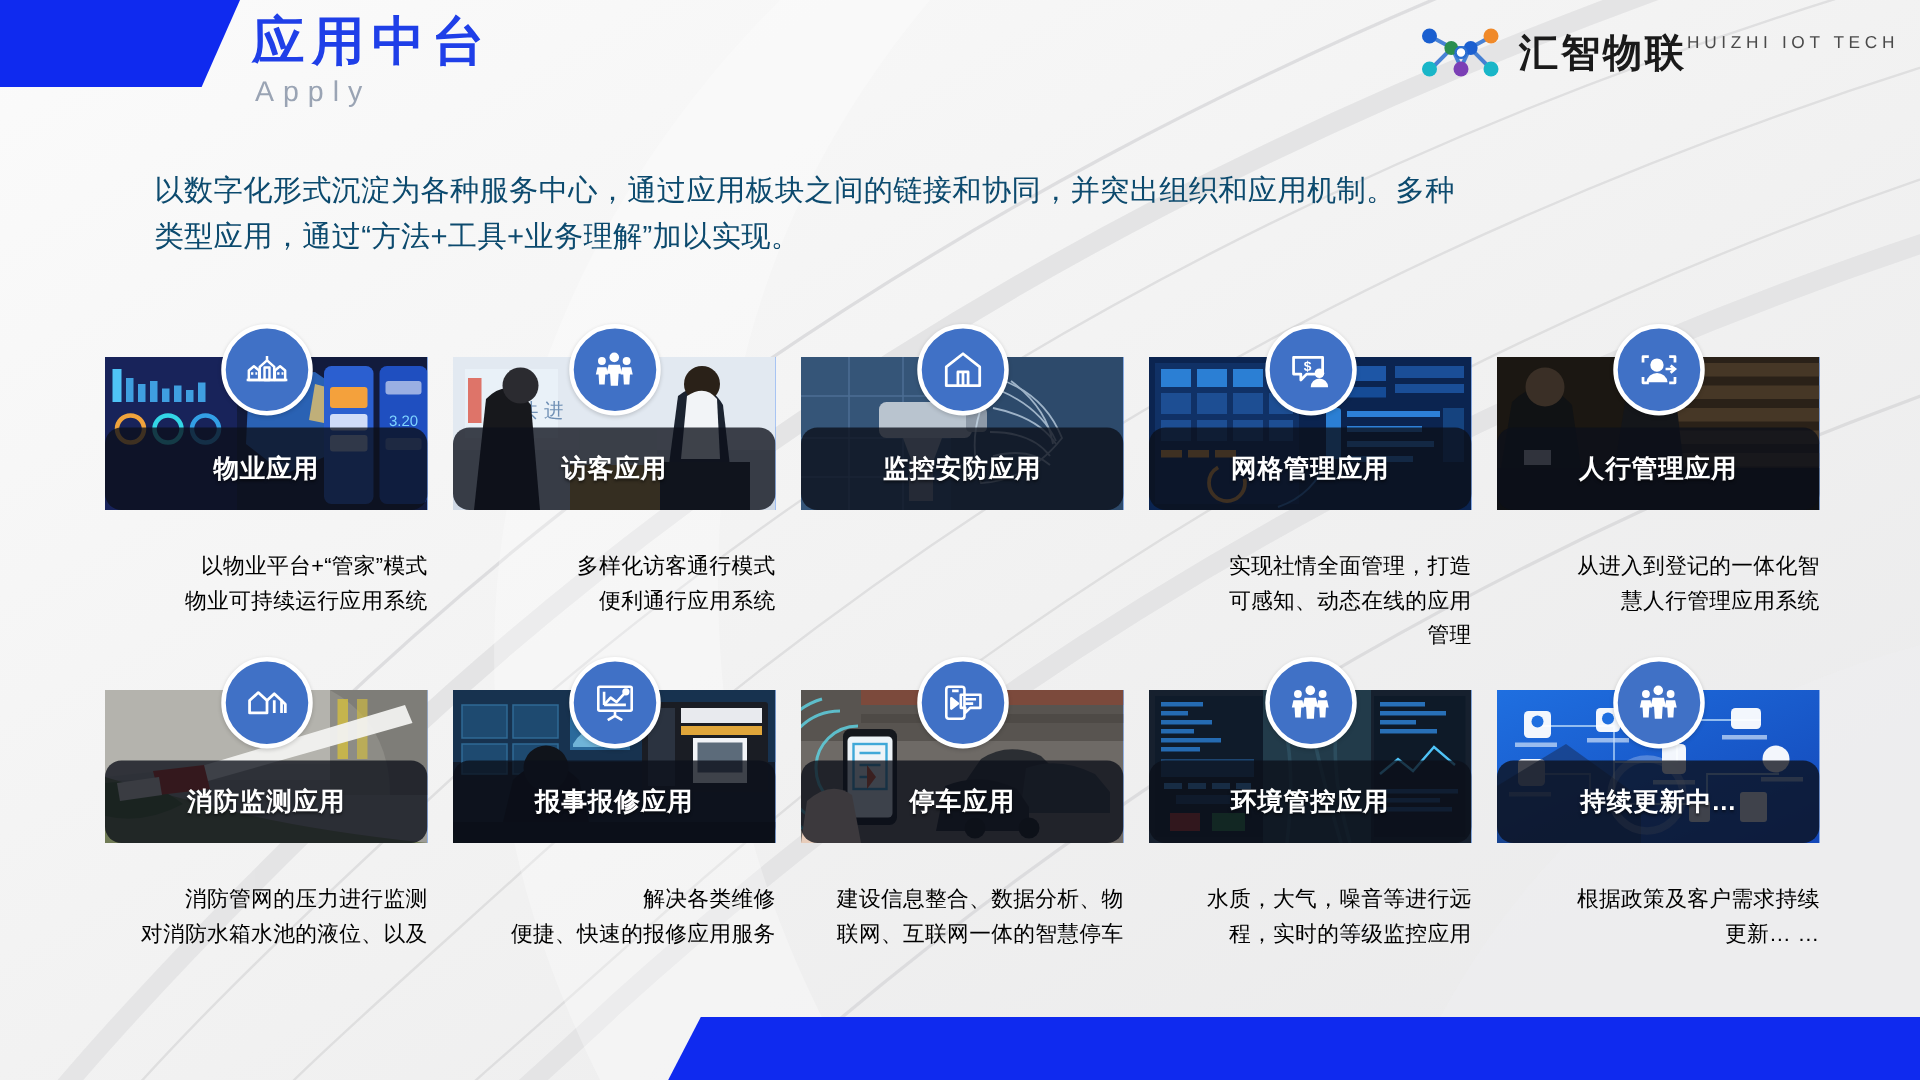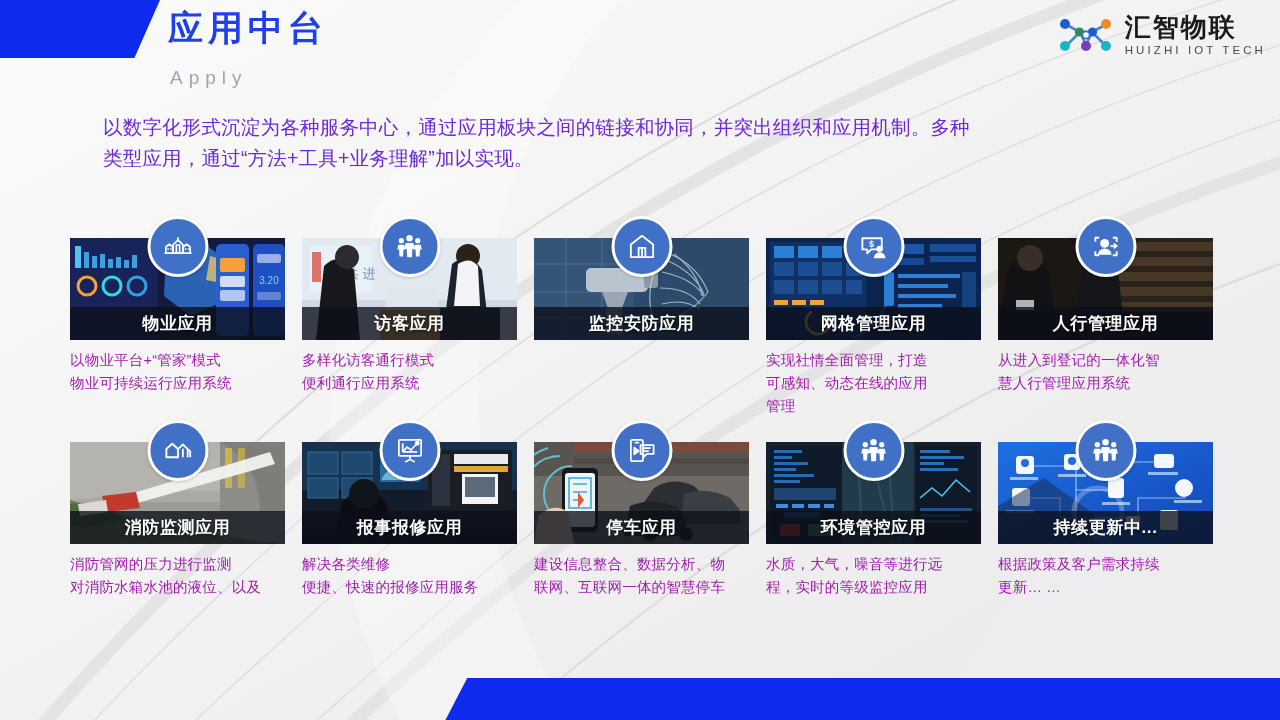--- a/index.html
+++ b/index.html
@@ -21,34 +21,34 @@
     clip-path:polygon(0 0, 100% 0, 84% 100%, 0 100%);
   }
   #title-block { position:absolute; left:168px; top:6px; }
   #main-title {
     font-size:35px; font-weight:bold; color:#1f3fe8;
     letter-spacing:5px; line-height:44px;
     text-shadow:0 1px 0 rgba(255,255,255,.6);
   }
   #sub-title {
     font-size:19px; color:#9aa4b4; letter-spacing:6px;
-    line-height:22px; margin-top:17px; margin-left:2px;
+    line-height:22px; margin-top:1px; margin-left:2px;
   }
 
   
   #logo { position:absolute; right:14px; top:12px; display:flex; align-items:center; gap:8px; }
   #logo-mark { width:62px; height:46px; flex:0 0 auto; }
-  #logo-text { display:flex; flex-direction:column; justify-content:center; }
+  #logo-text { display:flex; flex-direction:row; justify-content:center; }
   #logo-cn { font-size:26px; font-weight:bold; color:#1a1a1a; letter-spacing:2px; line-height:29px; }
   #logo-en { font-size:11.5px; font-weight:normal; color:#4a4a4a; letter-spacing:3.1px; line-height:15px; margin-top:1px; }
 
   
   #intro {
     position:absolute; left:103px; top:112px; width:1072px; z-index:5;
-    font-size:19.5px; line-height:31px; color:#6d28d9; letter-spacing:.2px;
+    font-size:19.5px; line-height:31px; color:#0c4a6e; letter-spacing:.2px;
   }
   #intro p + p { margin-top:0; }
 
   
   #grid { position:absolute; left:70px; top:238px; width:1142px; z-index:5; }
   .row { display:flex; gap:17px; }
   .row + .row { margin-top:24px; }
   .cell { width:215px; }
 
   .card-wrap { position:relative; }
@@ -60,30 +60,30 @@
     z-index:3; box-shadow:0 1px 3px rgba(0,0,0,.18);
   }
   .badge svg { width:31px; height:31px; display:block; }
 
   .thumb {
     position:relative; width:215px; height:102px; overflow:hidden;
     background:#3b82f6; z-index:1;
   }
   .thumb .art { position:absolute; inset:0; }
   .bar {
-    position:absolute; left:0; right:0; bottom:0; height:33px;
+    position:absolute; left:0; right:0; bottom:0; height:55px;
     background:rgba(12,16,26,.78);
-    display:flex; align-items:center; justify-content:center;
+    display:flex; align-items:center; justify-content:center;border-radius:11px;
   }
   .bar span {
     color:#fff; font-size:17px; font-weight:bold; letter-spacing:.6px;
     text-shadow:0 1px 2px rgba(0,0,0,.55);
   }
   .caption {
-    margin-top:9px; text-align:left; color:#a21caf;
+    margin-top:27px; text-align:right; color:#000000;
     font-size:14.5px; line-height:23px; letter-spacing:.2px;
   }
 
   
   #footer-bar {
     position:absolute; left:0; bottom:0; width:1280px; height:42px; z-index:6;
     background:#0f2aef;
     clip-path:polygon(36.5% 0, 100% 0, 100% 100%, 34.8% 100%);
   }
 </style>

